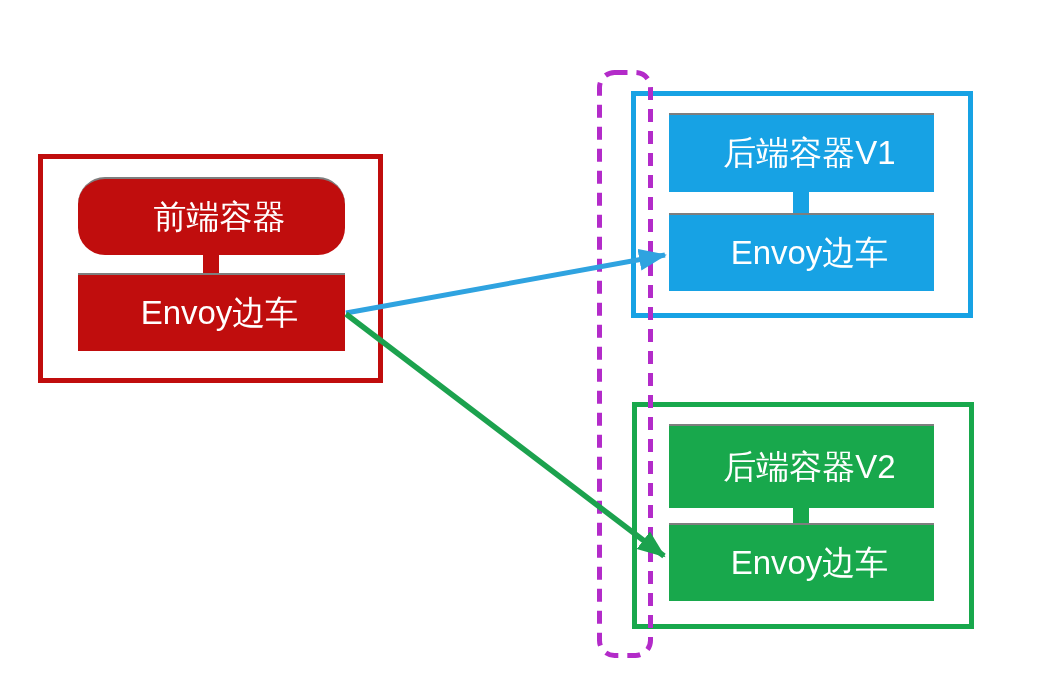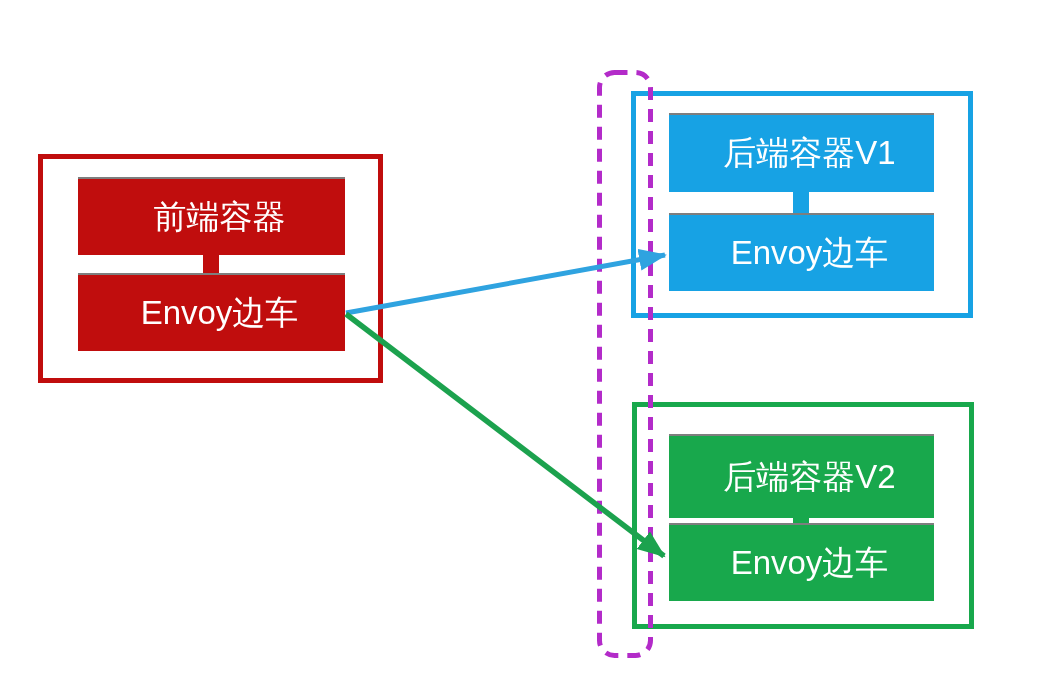--- a/index.html
+++ b/index.html
@@ -47,31 +47,31 @@
   .fill-red   { background: #C00D0D; }
   .fill-blue  { background: #17A2E4; }
   .fill-green { background: #18A84C; }
 
   .connector {
     position: absolute;
     box-sizing: border-box;
   }
 
   
-  .red-container { left: 78px;  top: 177px; width: 267px; height: 78px; }
+  .red-container { left: 78px;  top: 177px; width: 267px; height: 78px; border-radius: 27px; }
   .red-conn      { left: 203px; top: 252px; width: 16px;  height: 24px; }
   .red-sidecar   { left: 78px;  top: 273px; width: 267px; height: 78px; }
 
   
   .blue-container { left: 669px; top: 113px; width: 265px; height: 79px; }
   .blue-conn      { left: 793px; top: 189px; width: 16px;  height: 27px; }
   .blue-sidecar   { left: 669px; top: 213px; width: 265px; height: 78px; }
 
   
-  .green-container { left: 669px; top: 424px; width: 265px; height: 84px; margin-top: 10px; }
+  .green-container { left: 669px; top: 424px; width: 265px; height: 84px; }
   .green-conn      { left: 793px; top: 500px; width: 16px;  height: 26px; }
   .green-sidecar   { left: 669px; top: 523px; width: 265px; height: 78px; }
 
   .overlay {
     position: absolute;
     left: 0; top: 0;
     width: 1037px;
     height: 675px;
     pointer-events: none;
     z-index: 5;

